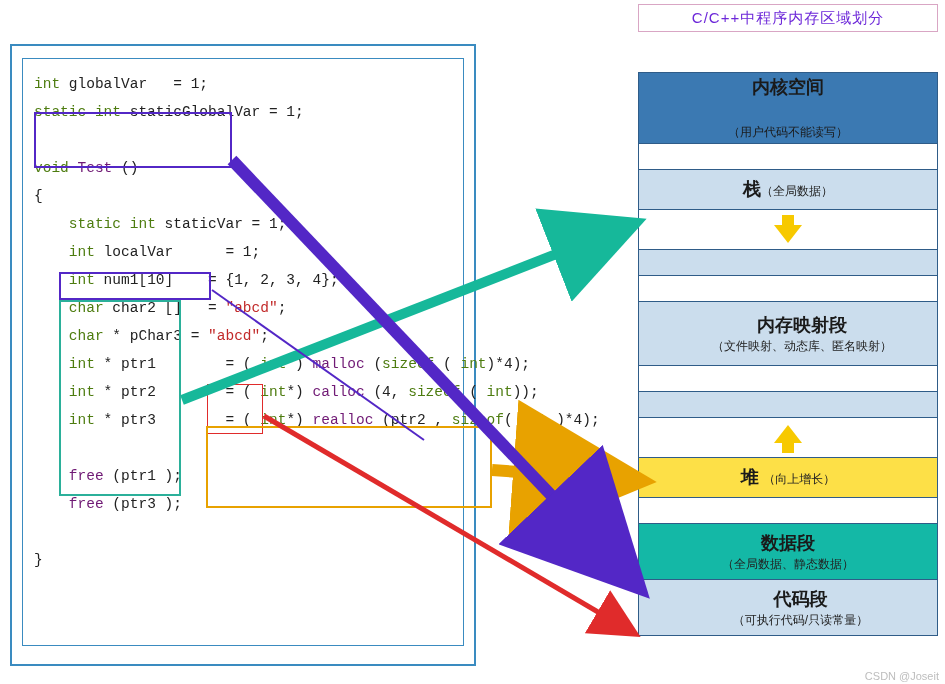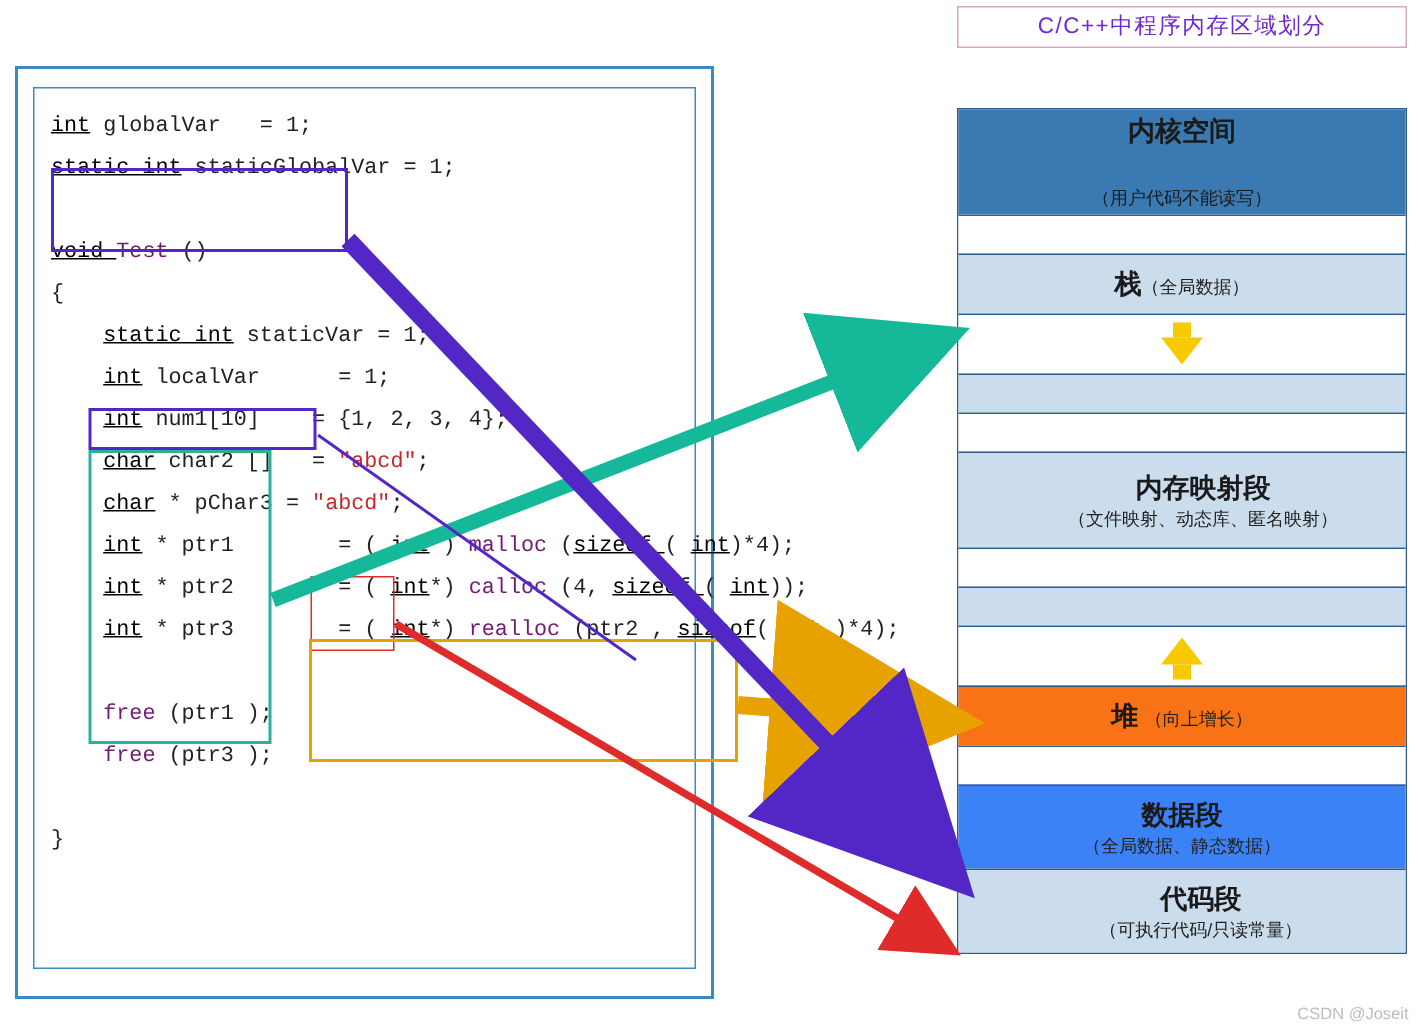--- a/index.html
+++ b/index.html
@@ -55,21 +55,21 @@
     position: absolute;
     left: 34px;
     top: 70px;
     width: 420px;
     font-family: Consolas, "Courier New", monospace;
     font-size: 14.5px;
     line-height: 28px;
     color: #222;
     white-space: pre;
   }
-  .kw   { color: #000000; text-decoration: underline; }      
+  .kw   { color: #4d7c0f; }      
   .call { color: #701a75; }      
   .str  { color: #C22A2A; }
 
   
   .box {
     position: absolute;
     background: transparent;
     pointer-events: none;
   }
   .box-purple1 { border: 2px solid #5327C6; left: 34px;  top: 112px; width: 198px; height: 56px; }
@@ -102,22 +102,22 @@
 
   .c-kernel { background: #3B79B2; height: 70px; }
   .c-kernel .ttl, .c-kernel .sub { color: #1a1a1a; }
   .c-gap    { background: #fff; height: 26px; }
   .c-stack  { background: #CBDDED; height: 40px; }
   .c-stack2 { background: #fff; height: 40px; }
   .c-stack3 { background: #CBDDED; height: 26px; }
   .c-mmap   { background: #CBDDED; height: 64px; padding-left: 28px; }
   .c-heap1  { background: #CBDDED; height: 26px; }
   .c-heap2  { background: #fff; height: 40px; }
-  .c-heap3  { background: #f97316; height: 40px; }
-  .c-data   { background: #3b82f6; height: 56px; }
+  .c-heap3  { background: #fde047; height: 40px; }
+  .c-data   { background: #14b8a6; height: 56px; }
   .c-code   { background: #CBDDED; height: 56px; padding-left: 25px; }
 
   .arrow-down, .arrow-up {
     width: 0; height: 0;
     border-left: 14px solid transparent;
     border-right: 14px solid transparent;
     position: relative;
   }
   .arrow-down { border-top: 18px solid #F7C900; }
   .arrow-up   { border-bottom: 18px solid #F7C900; }

